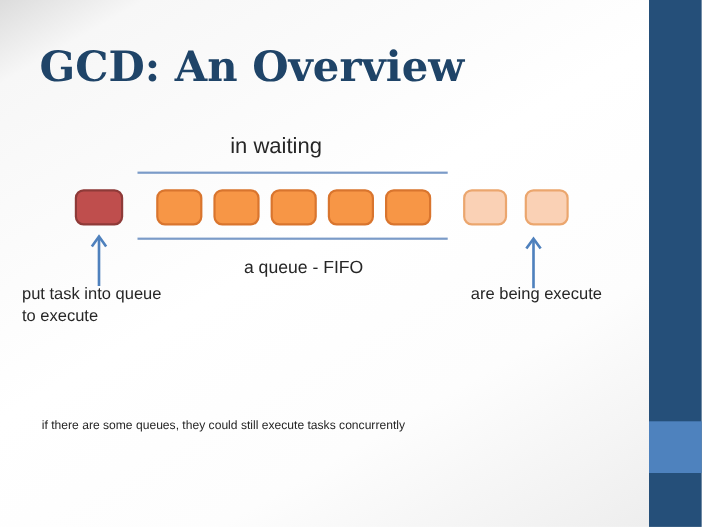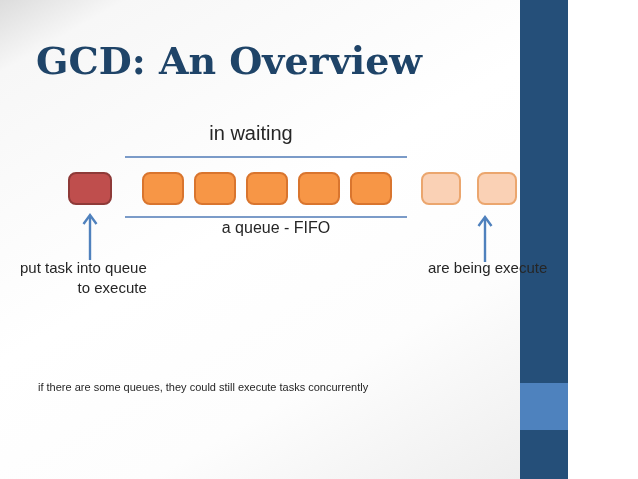--- a/index.html
+++ b/index.html
@@ -1,18 +1,18 @@
 <!DOCTYPE html>
 <html><head>
 <meta charset="utf-8">
 <style>
   html,body { margin:0; padding:0; }
   .slide {
     position: relative;
-    width: 568px;
+    width: 638px;
     height: 479px;
     overflow: hidden;
     background: linear-gradient(150deg, #dcdcdc 0%, #f7f7f7 9%, #ffffff 45%, #fdfdfd 70%, #ececec 100%);
     font-family: "Liberation Sans", sans-serif;
     color: #262626;
   }
 
   
   .accent-bar {
     position: absolute;
@@ -46,21 +46,21 @@
     width: 282px;
     height: 2px;
     background: #7B9BC8;
   }
   .queue-line.top    { top: 156px; }
   .queue-line.bottom { top: 216px; }
 
   
   .label { position: absolute; font-size: 20px; line-height: 19px; }
   .label.in-waiting { left: 190px; top: 124px; width: 122px; text-align: center; }
-  .label.fifo       { left: 196px; top: 218px; width: 160px; text-align: center; font-size: 16px; }
+  .label.fifo       { left: 196px; top: 234px; width: 160px; text-align: center; font-size: 16px; }
 
   
   .task-box {
     width: 42px; height: 33px;
     border: 2px solid #000;
     border-radius: 8px;
     box-sizing: border-box;
   }
   .task-box.executing {
     position: absolute;
@@ -72,21 +72,21 @@
   .box-row.dequeued { left: 421px; gap: 16px; }
   .box-row.dequeued .task-box { width: 40px; }
 
   
   .up-arrow { position: absolute; width: 20px; height: 52px; }
   .up-arrow.left  { left: 80px;  top: 211px; }
   .up-arrow.right { left: 475px; top: 213px; }
 
   
   .caption { position: absolute; font-size: 15px; line-height: 20px; }
-  .caption.left   { left: 20px;  top: 258px; text-align: right; }
+  .caption.left   { left: 20px;  top: 258px; }
   .caption.right  { left: 428px; top: 258px; }
   .caption.bottom { left: 38px;  top: 377px; font-size: 11px; }
 </style>
 </head>
 <body>
 
 <div class="slide">
 
   <div class="accent-bar">
     <div class="accent-light"></div>

